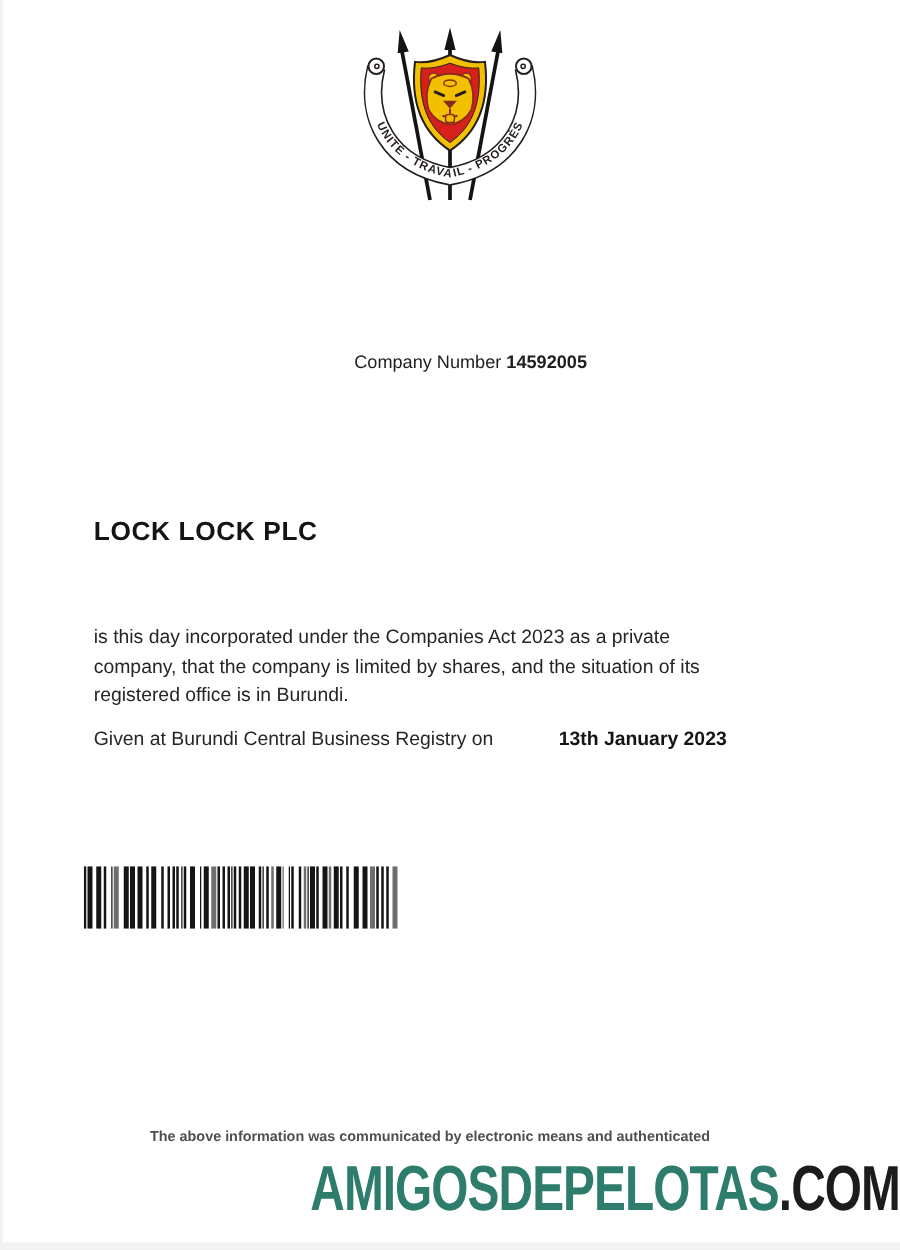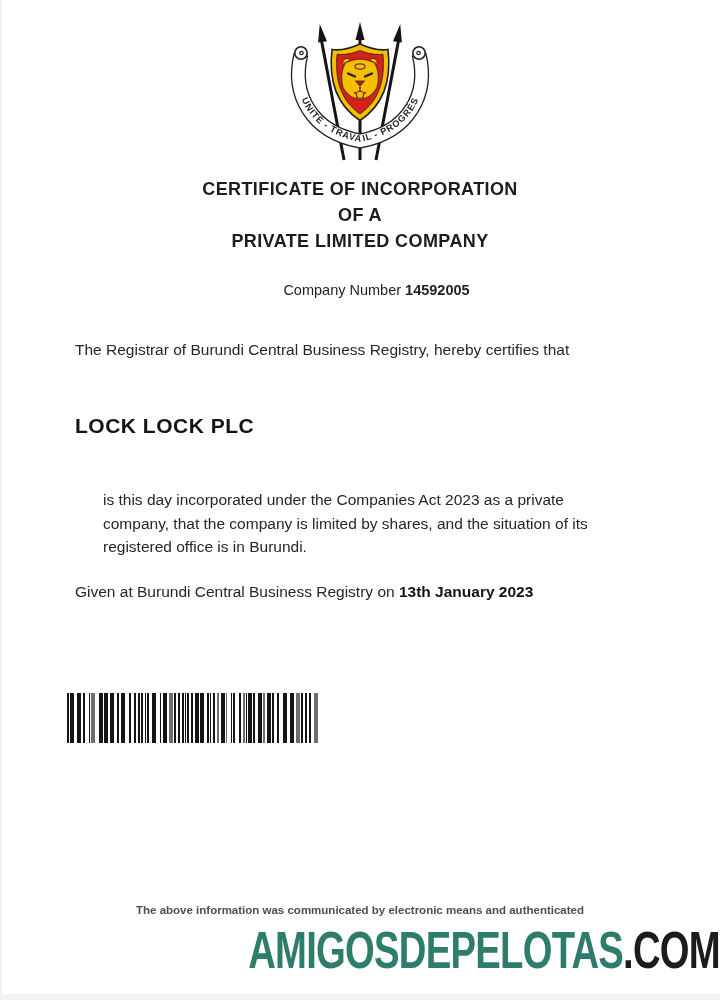--- a/index.html
+++ b/index.html
@@ -45,39 +45,39 @@
     font-size: 15.5px;
     line-height: 23.5px;
     color: #262626;
   }
   .para-certifies { top: 338px; }
   .company-name {
     position: absolute; left: 75px; top: 414px;
     font-size: 21px; font-weight: bold; letter-spacing: 0.5px;
     color: #141414;
   }
-  .para-incorporation { top: 488px; margin-left: 28px; }
+  .para-incorporation { top: 498px; }
   .given-line {
     position: absolute; left: 75px; top: 583px; width: 560px;
     font-size: 15.5px; color: #262626;
   }
-  .given-line b { font-weight: bold; color: #141414; }
+  .given-line b { font-weight: bold; color: #141414; margin-left: 48px; }
   .barcode-wrap { position: absolute; left: 67px; top: 693px; }
   .barcode-bars {
     display: flex; align-items: stretch;
     height: 50px; width: 268px; overflow: hidden;
   }
   .barcode-bars .bar { flex: 0 0 auto; height: 100%; }
   .barcode-label {
     margin-top: 6px;
     font-size: 13.5px; letter-spacing: 0.5px; color: #1a1a1a;
   }
   .footer-note {
-    position: absolute; left: 0; top: 903px; width: 720px;
-    text-align: center;
+    position: absolute; left: 0; top: 903px; width: 568px;
+    text-align: right;
     font-size: 11.5px; font-weight: bold; line-height: 15.5px;
     color: #4f4f4f;
   }
   .watermark {
     position: absolute; right: 0px; bottom: 24px;
     font-weight: bold;
     font-size: 51px;
     letter-spacing: -1px;
     white-space: nowrap;
     transform: scaleX(0.75);
@@ -132,33 +132,27 @@
     </g>
 
     <defs>
       <path id="mottoPath" d="M 17,34 C 8,72 28,107.5 75,116.5 C 122,107.5 142,72 133,34"></path>
     </defs>
     <text font-size="9.2" font-weight="bold" font-family="Liberation Sans, sans-serif" fill="#241f1c" letter-spacing="0.6" dy="3.4">
       <textPath href="#mottoPath" startOffset="50%" text-anchor="middle">UNITÉ - TRAVAIL - PROGRÈS</textPath>
     </text>
   </svg>
 
-  <div class="title-block">
-    <div>CERTIFICATE OF INCORPORATION</div>
-    <div>OF A</div>
-    <div>PRIVATE LIMITED COMPANY</div>
-  </div>
 
   <div class="company-number">
     <span>Company Number</span>
     <span> </span>
     <b>14592005</b>
   </div>
 
-  <div class="para para-certifies">The Registrar of Burundi Central Business Registry, hereby certifies that</div>
 
   <div class="company-name">LOCK LOCK PLC</div>
 
   <div class="para para-incorporation">is this day incorporated under the Companies Act 2023 as a private company, that the company is limited by shares, and the situation of its registered office is in Burundi.</div>
 
   <div class="given-line">
     <span>Given at Burundi Central Business Registry on </span><b>13th January 2023</b>
   </div>
 
   <div class="barcode-wrap">

